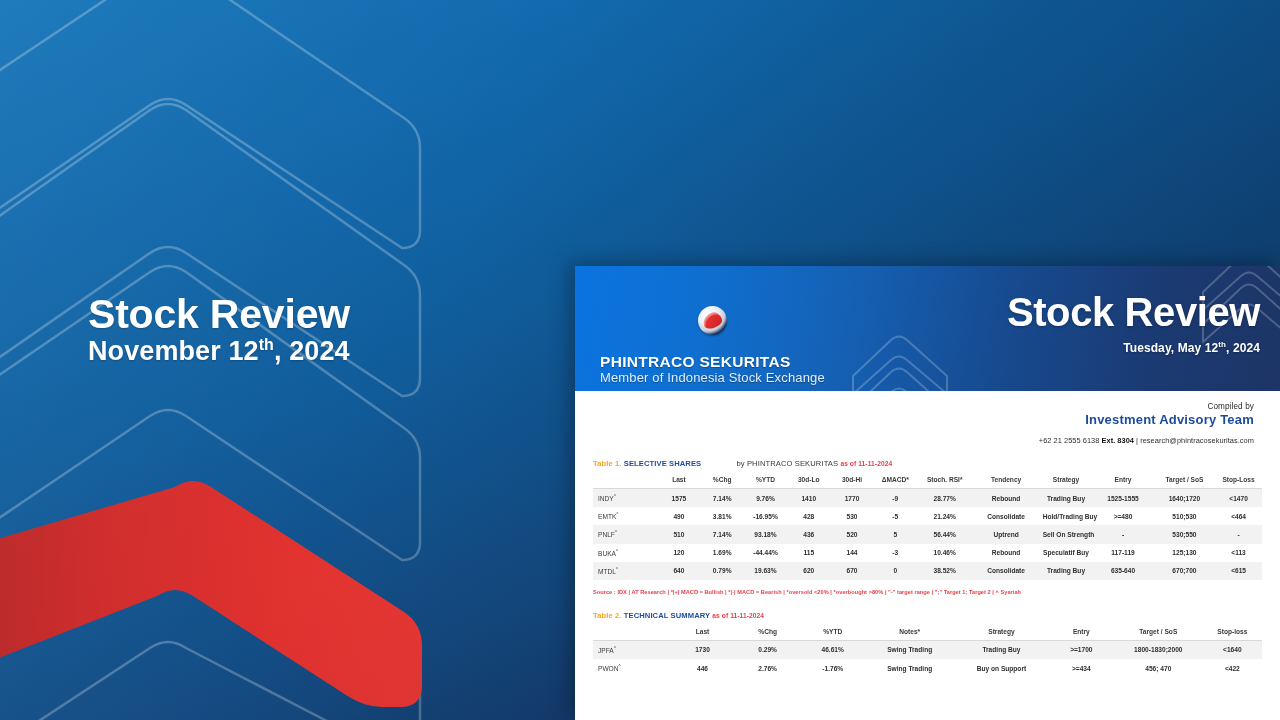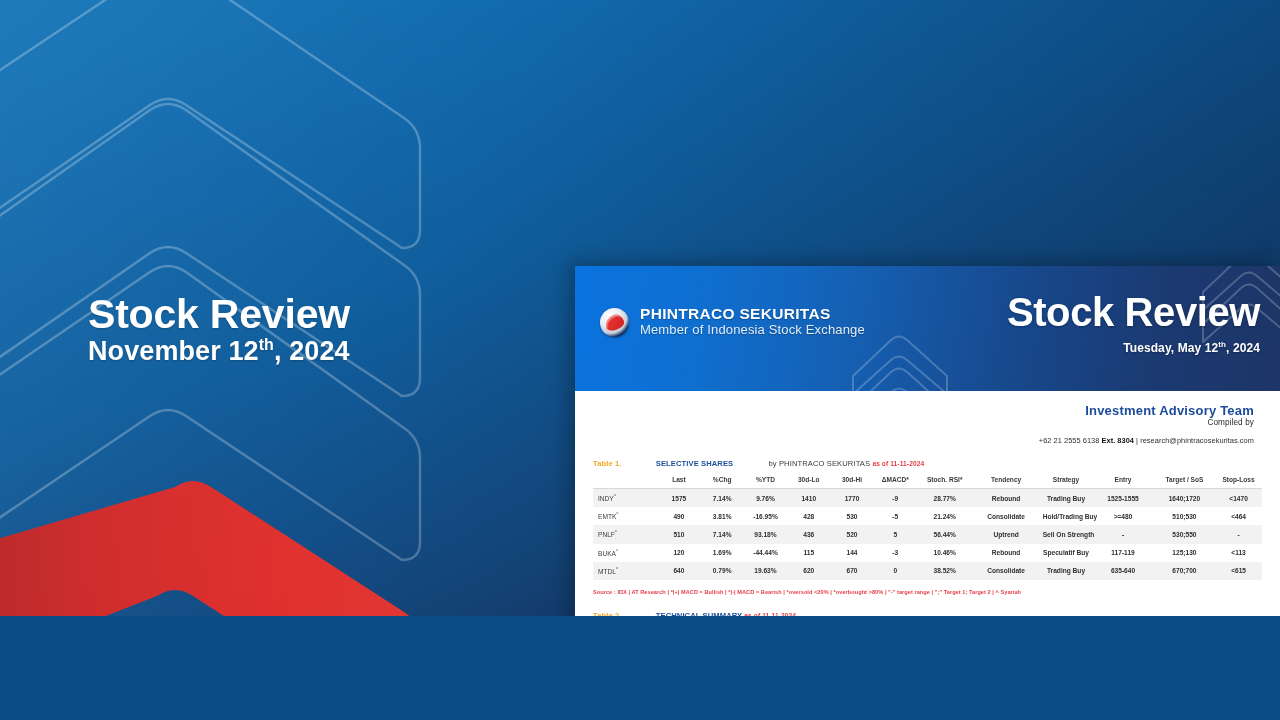--- a/index.html
+++ b/index.html
@@ -5,21 +5,21 @@
   * { margin:0; padding:0; box-sizing:border-box; }
   html,body { width:1280px; height:720px; overflow:hidden; }
   body {
     font-family:"Liberation Sans", sans-serif;
     background:#0c4b86;
   }
 
   
   #slide {
     position:relative;
-    width:1280px; height:616px;
+    width:1280px; height:720px;
     overflow:hidden;
     background:linear-gradient(160deg,#1374b8 0%,#1168ab 22%,#105d9c 42%,#14497f 68%,#16325f 88%,#142a4e 100%);
   }
   
   #slide-shade {
     position:absolute; inset:0;
     background:linear-gradient(115deg, rgba(255,255,255,0.05) 0%, rgba(0,0,0,0) 35%, rgba(4,20,48,0.35) 100%);
     pointer-events:none;
   }
 
@@ -57,21 +57,21 @@
   #doc-header {
     position:relative;
     height:125px;
     background:linear-gradient(100deg,#0a73e0 0%,#0f6fd0 18%,#1561b5 38%,#17498d 62%,#1b3a72 82%,#1d3566 100%);
     overflow:hidden;
   }
   #doc-header-chev { position:absolute; top:0; left:0; }
 
   #logo-row {
     position:absolute; left:25px; top:40px;
-    display:flex; align-items:flex-end; gap:11px; z-index:3;
+    display:flex; align-items:center; gap:19px; z-index:3;flex-direction:column;
   }
   #logo-mark {
     width:29px; height:29px; border-radius:50%;
     background:radial-gradient(circle at 35% 30%, #ffffff 0%, #e9eef5 38%, #c3ccd9 60%, #14325f 74%, #0d2347 100%);
     position:relative;
     box-shadow:0 1px 2px rgba(0,0,0,0.35);
     flex:0 0 auto;
   }
   #logo-mark::after {
     content:"";
@@ -121,21 +121,21 @@
     font-size:7.4px; color:#2e2e2e; margin-top:9px; letter-spacing:0.05px;
   }
   #contact-line b { color:#111111; }
 
   
   .table-caption {
     font-size:7.6px; font-weight:bold; margin-top:14px; margin-bottom:3px;
     letter-spacing:0.1px;
   }
   .cap-label { color:#f5a623; }
-  .cap-main  { color:#1b4f9c;margin-left:32px; }
+  .cap-main  { color:#1b4f9c; }
   .cap-by    { color:#3a3a3a; font-weight:normal;padding-left:33px; }
   .cap-asof  { color:#e8404a; font-size:6.6px; }
 
   table.stock-table {
     width:100%; border-collapse:collapse; table-layout:fixed;
   }
   table.stock-table th {
     font-size:6.6px; font-weight:bold; color:#3a3a3a;
     padding:5px 3px 5px 3px; text-align:center; white-space:nowrap;
   }
@@ -234,22 +234,22 @@
 
       <div id="doc-title-wrap">
         <div id="doc-title">Stock Review</div>
         <div id="doc-date"><span>Tuesday, May 12</span><sup>th</sup><span>, 2024</span></div>
       </div>
     </div>
 
     <div id="doc-body">
 
       <div id="compiled-block">
+        <div id="compiled-by">Compiled by</div>
         <div id="advisory-team">Investment Advisory Team</div>
-        <div id="compiled-by">Compiled by</div>
         <div id="contact-line"><span>+62 21 2555 6138</span>
           <b>Ext. 8304</b><span> | </span><span>research@phintracosekuritas.com</span></div>
       </div>
 
       <div class="table-caption">
         <span class="cap-label">Table 1.</span>
         <span class="cap-main">SELECTIVE SHARES</span>
         <span class="cap-by">by PHINTRACO SEKURITAS</span>
         <span class="cap-asof">as of  11-11-2024</span>
       </div>

